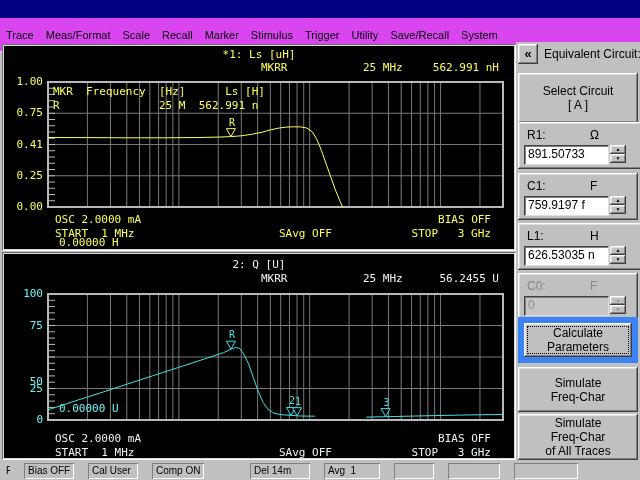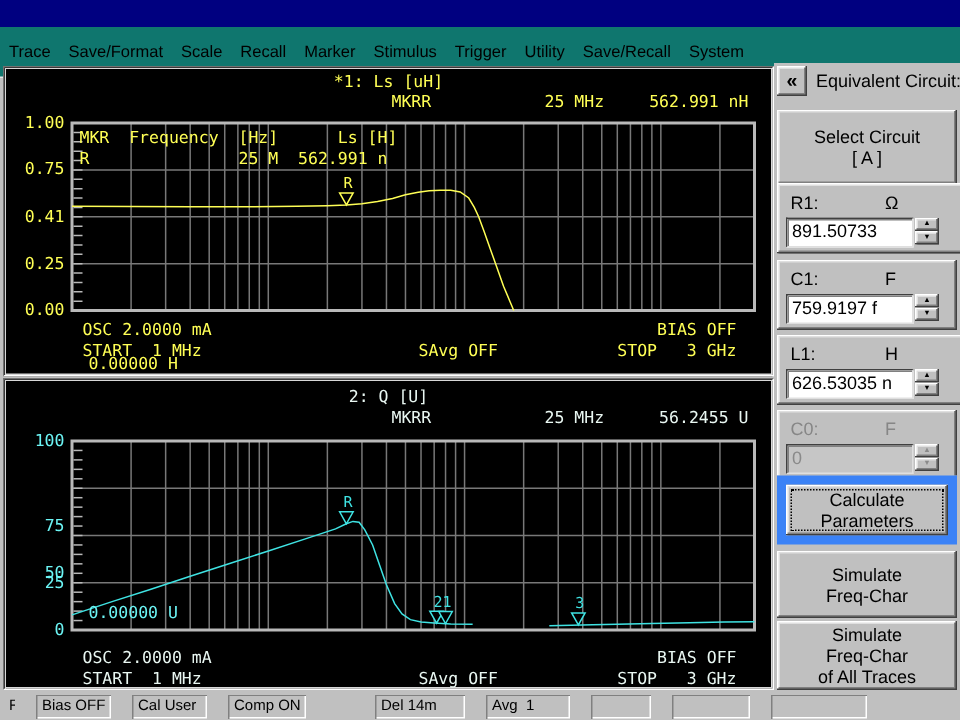--- a/index.html
+++ b/index.html
@@ -8,21 +8,21 @@
     font-family:"Liberation Sans",sans-serif;overflow:hidden;
     -webkit-font-smoothing:none;
   }
   
   .titlebar{
     position:absolute;left:0;top:0;width:640px;height:18px;background:#000080;
     color:#fff;font-size:12px;font-weight:bold;line-height:18px;padding-left:5px;
     box-sizing:border-box;white-space:pre;
   }
   .menubar{
-    position:absolute;left:0;top:18px;width:640px;height:34px;background:#0f766e;
+    position:absolute;left:0;top:18px;width:640px;height:34px;background:#d946ef;
     display:flex;align-items:center;font-size:11px;color:#000;
     border-bottom:1px solid #e8e8e8;box-sizing:border-box;
   }
   .menu-item{padding:3px 6px;white-space:pre;}
   
   .chart-panel{
     position:absolute;background:#000;
     border:1px solid;border-color:#707070 #ffffff #ffffff #707070;
     box-shadow:inset 1px 1px 0 #d8d8d8, inset -1px -1px 0 #d8d8d8;
   }
@@ -89,21 +89,21 @@
 <body>
 
 <div class="screen">
 
   <div class="titlebar">
     <span>Trace 1  -  E4991A RF Impedance/Material Analyzer</span>
   </div>
 
   <div class="menubar" id="menubar">
       <div class="menu-item">Trace</div>
-      <div class="menu-item">Save/Format</div>
+      <div class="menu-item">Meas/Format</div>
       <div class="menu-item">Scale</div>
       <div class="menu-item">Recall</div>
       <div class="menu-item">Marker</div>
       <div class="menu-item">Stimulus</div>
       <div class="menu-item">Trigger</div>
       <div class="menu-item">Utility</div>
       <div class="menu-item">Save/Recall</div>
       <div class="menu-item">System</div>
     </div>
 
@@ -251,21 +251,21 @@
     <div class="ctext" style="left:258px;top:20px;">MKRR</div>
     <div class="ctext" style="left:360px;top:20px;">25 MHz</div>
     <div class="ctext r-val" style="top:20px;">56.2455 U</div>
     <div class="ctext cyan" style="left:56px;top:150px;">0.00000 U</div>
     <div class="ctext" style="left:52px;top:180px;">OSC 2.0000 mA</div>
     <div class="ctext r-val" style="top:180px;right:24px;">BIAS OFF</div>
     <div class="ctext" style="left:52px;top:194px;">START  1 MHz</div>
     <div class="ctext" style="left:276px;top:194px;">SAvg OFF</div>
     <div class="ctext r-val" style="top:194px;right:24px;">STOP   3 GHz</div>
   <div class="ytick" style="left: 6px; top: 35px; color: rgb(108, 245, 245);">100</div>
-      <div class="ytick" style="left: 6px; top: 66.5px; color: rgb(108, 245, 245); margin-top: 25px;">75</div>
+      <div class="ytick" style="left: 6px; top: 66.5px; color: rgb(108, 245, 245);">75</div>
       <div class="ytick" style="left: 6px; top: 98px; color: rgb(108, 245, 245); margin-top: 25px;">50</div>
       <div class="ytick" style="left: 6px; top: 129.5px; color: rgb(108, 245, 245);">25</div>
       <div class="ytick" style="left: 6px; top: 161px; color: rgb(108, 245, 245);">0</div>
     </div>
 
   <div class="side-panel">
     <div class="collapse-btn raised">«</div>
     <div class="sp-header-label">Equivalent Circuit:</div>
     <div class="sp-btn raised" id="btn-select">Select Circuit
 [ A ]</div>

